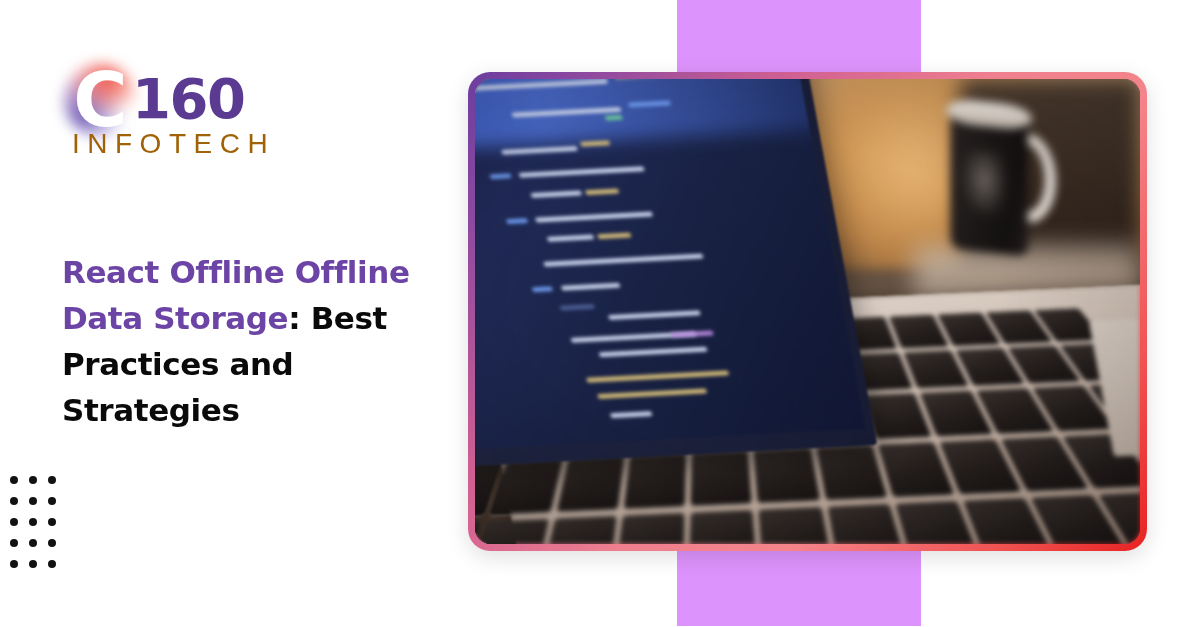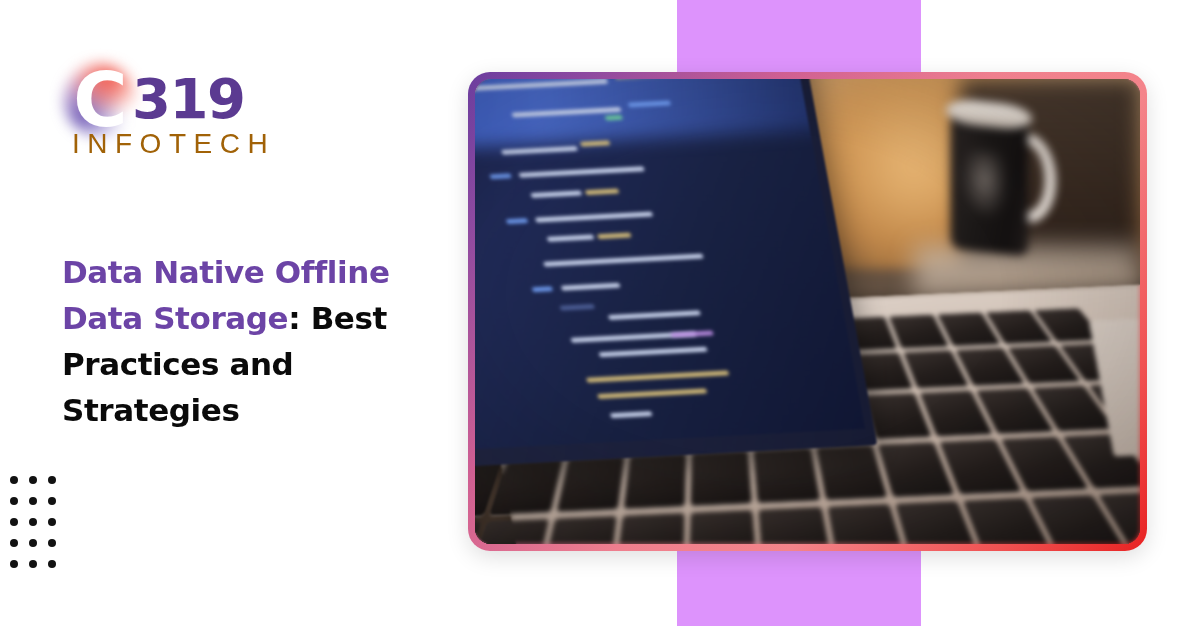--- a/index.html
+++ b/index.html
@@ -383,26 +383,26 @@
 
 <div id="stage">
 
   <div class="purple-block"></div>
 
   <div class="logo">
     <div class="logo-c-wrap">
       <div class="logo-glow"></div>
       <div class="logo-c-letter">C</div>
     </div>
-    <div class="logo-247">319</div>
+    <div class="logo-247">160</div>
     <div class="logo-infotech">INFOTECH</div>
   </div>
 
   <h1 class="headline">
-    <span class="hl-accent">Data Native Offline Data Storage</span><span class="hl-plain">: Best Practices and Strategies</span>
+    <span class="hl-accent">React Offline Offline Data Storage</span><span class="hl-plain">: Best Practices and Strategies</span>
   </h1>
 
   <div class="dot-grid">
     <span></span>
       <span></span>
       <span></span>
     <span></span>
       <span></span>
       <span></span>
     <span></span>

